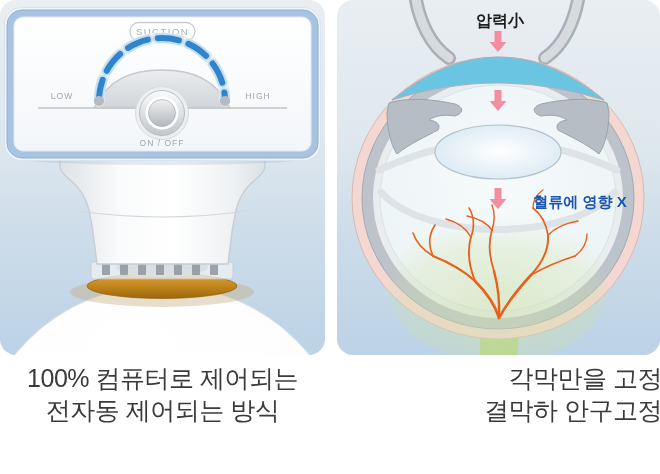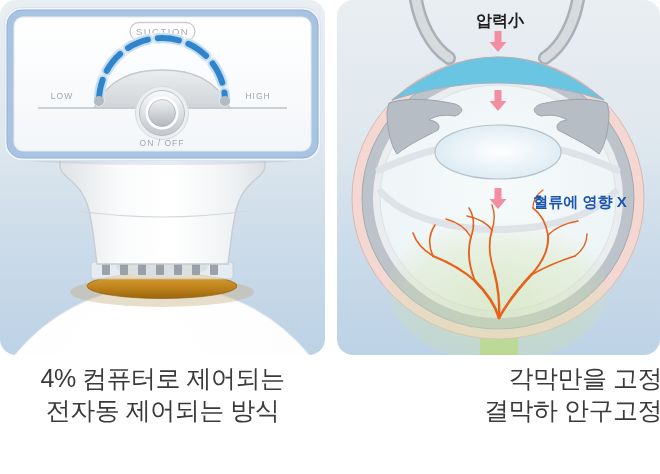--- a/index.html
+++ b/index.html
@@ -206,21 +206,21 @@
         <path d="M157.5,90 h7 v11 h5 l-8.5,10 l-8.5,-10 h5 z"></path>
         <path d="M157.5,188 h7 v11 h5 l-8.5,10 l-8.5,-10 h5 z"></path>
       </g>
 
       <text x="163" y="26" text-anchor="middle" font-size="16" font-weight="bold" fill="#1e1e1e">압력小</text>
       <text x="243" y="207" text-anchor="middle" font-size="15" font-weight="bold" fill="#1c55ae">혈류에 영향 X</text>
     </svg>
   </section>
 
   <div class="caption left-cap">
-    <div>4% 컴퓨터로 제어되는</div>
+    <div>100% 컴퓨터로 제어되는</div>
     <div>전자동 제어되는 방식</div>
   </div>
   <div class="caption right-cap">
     <div>각막만을 고정</div>
     <div>결막하 안구고정</div>
   </div>
 
 </div>
 
 </body></html>

